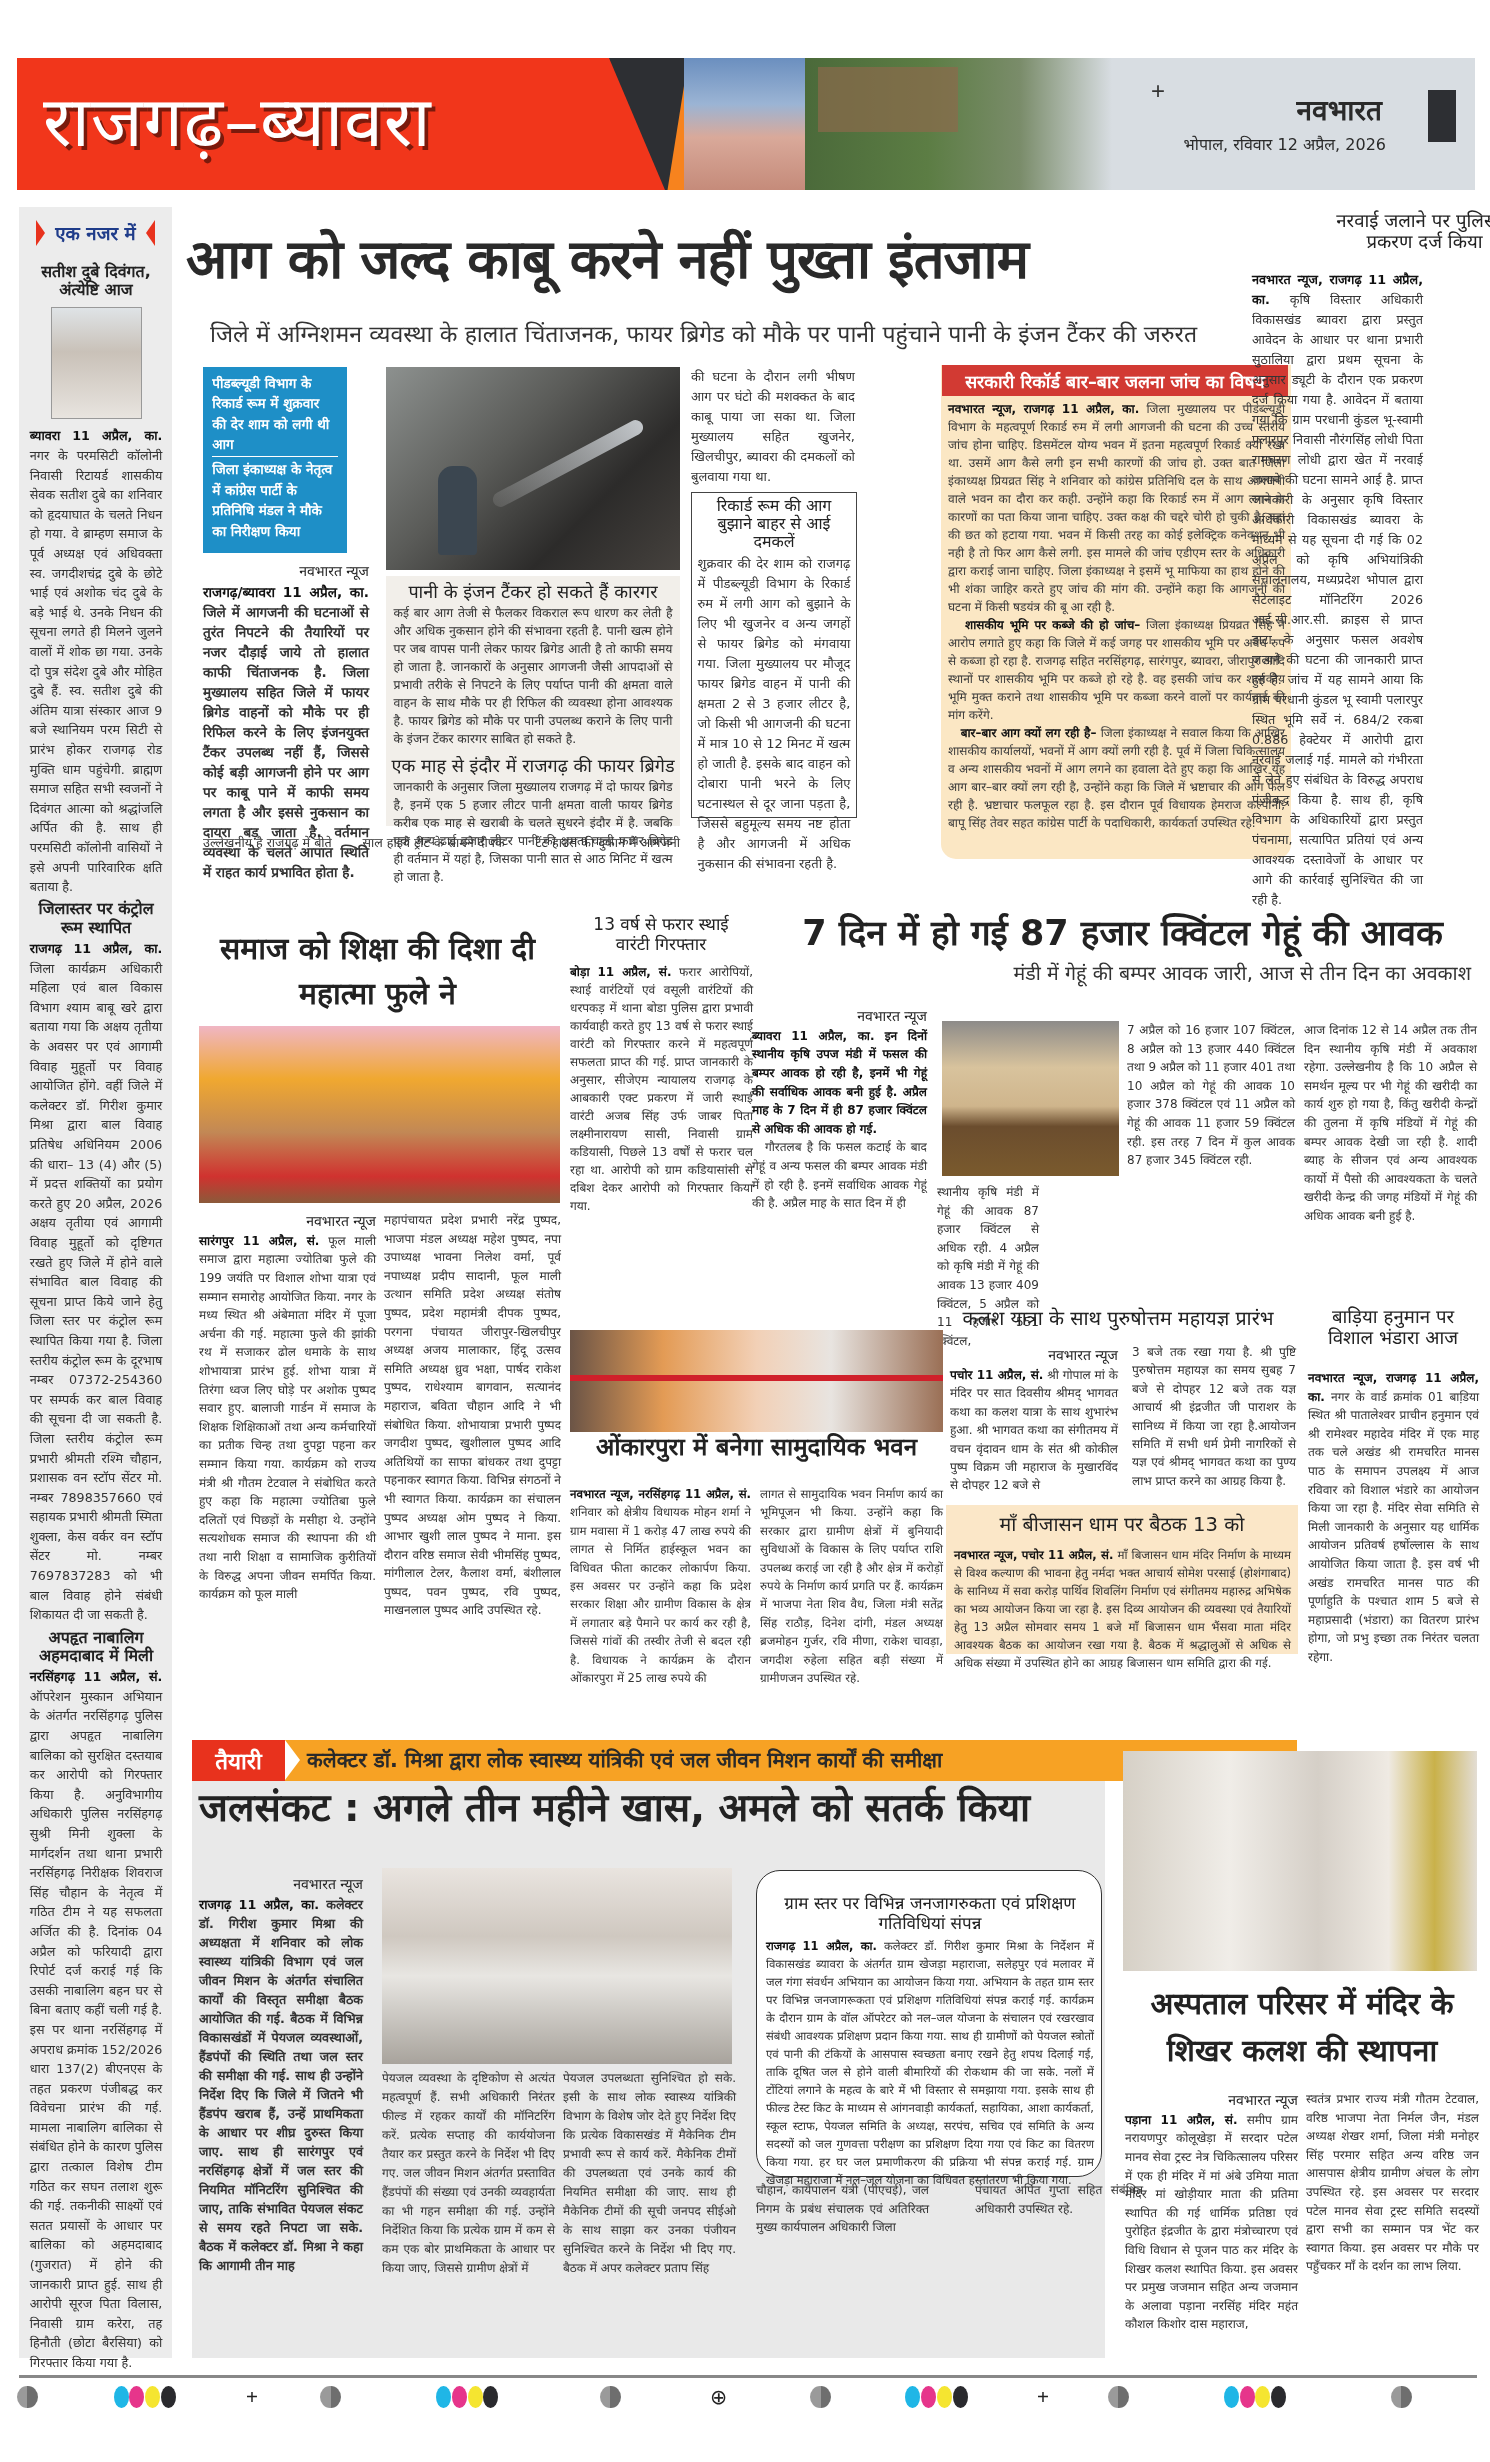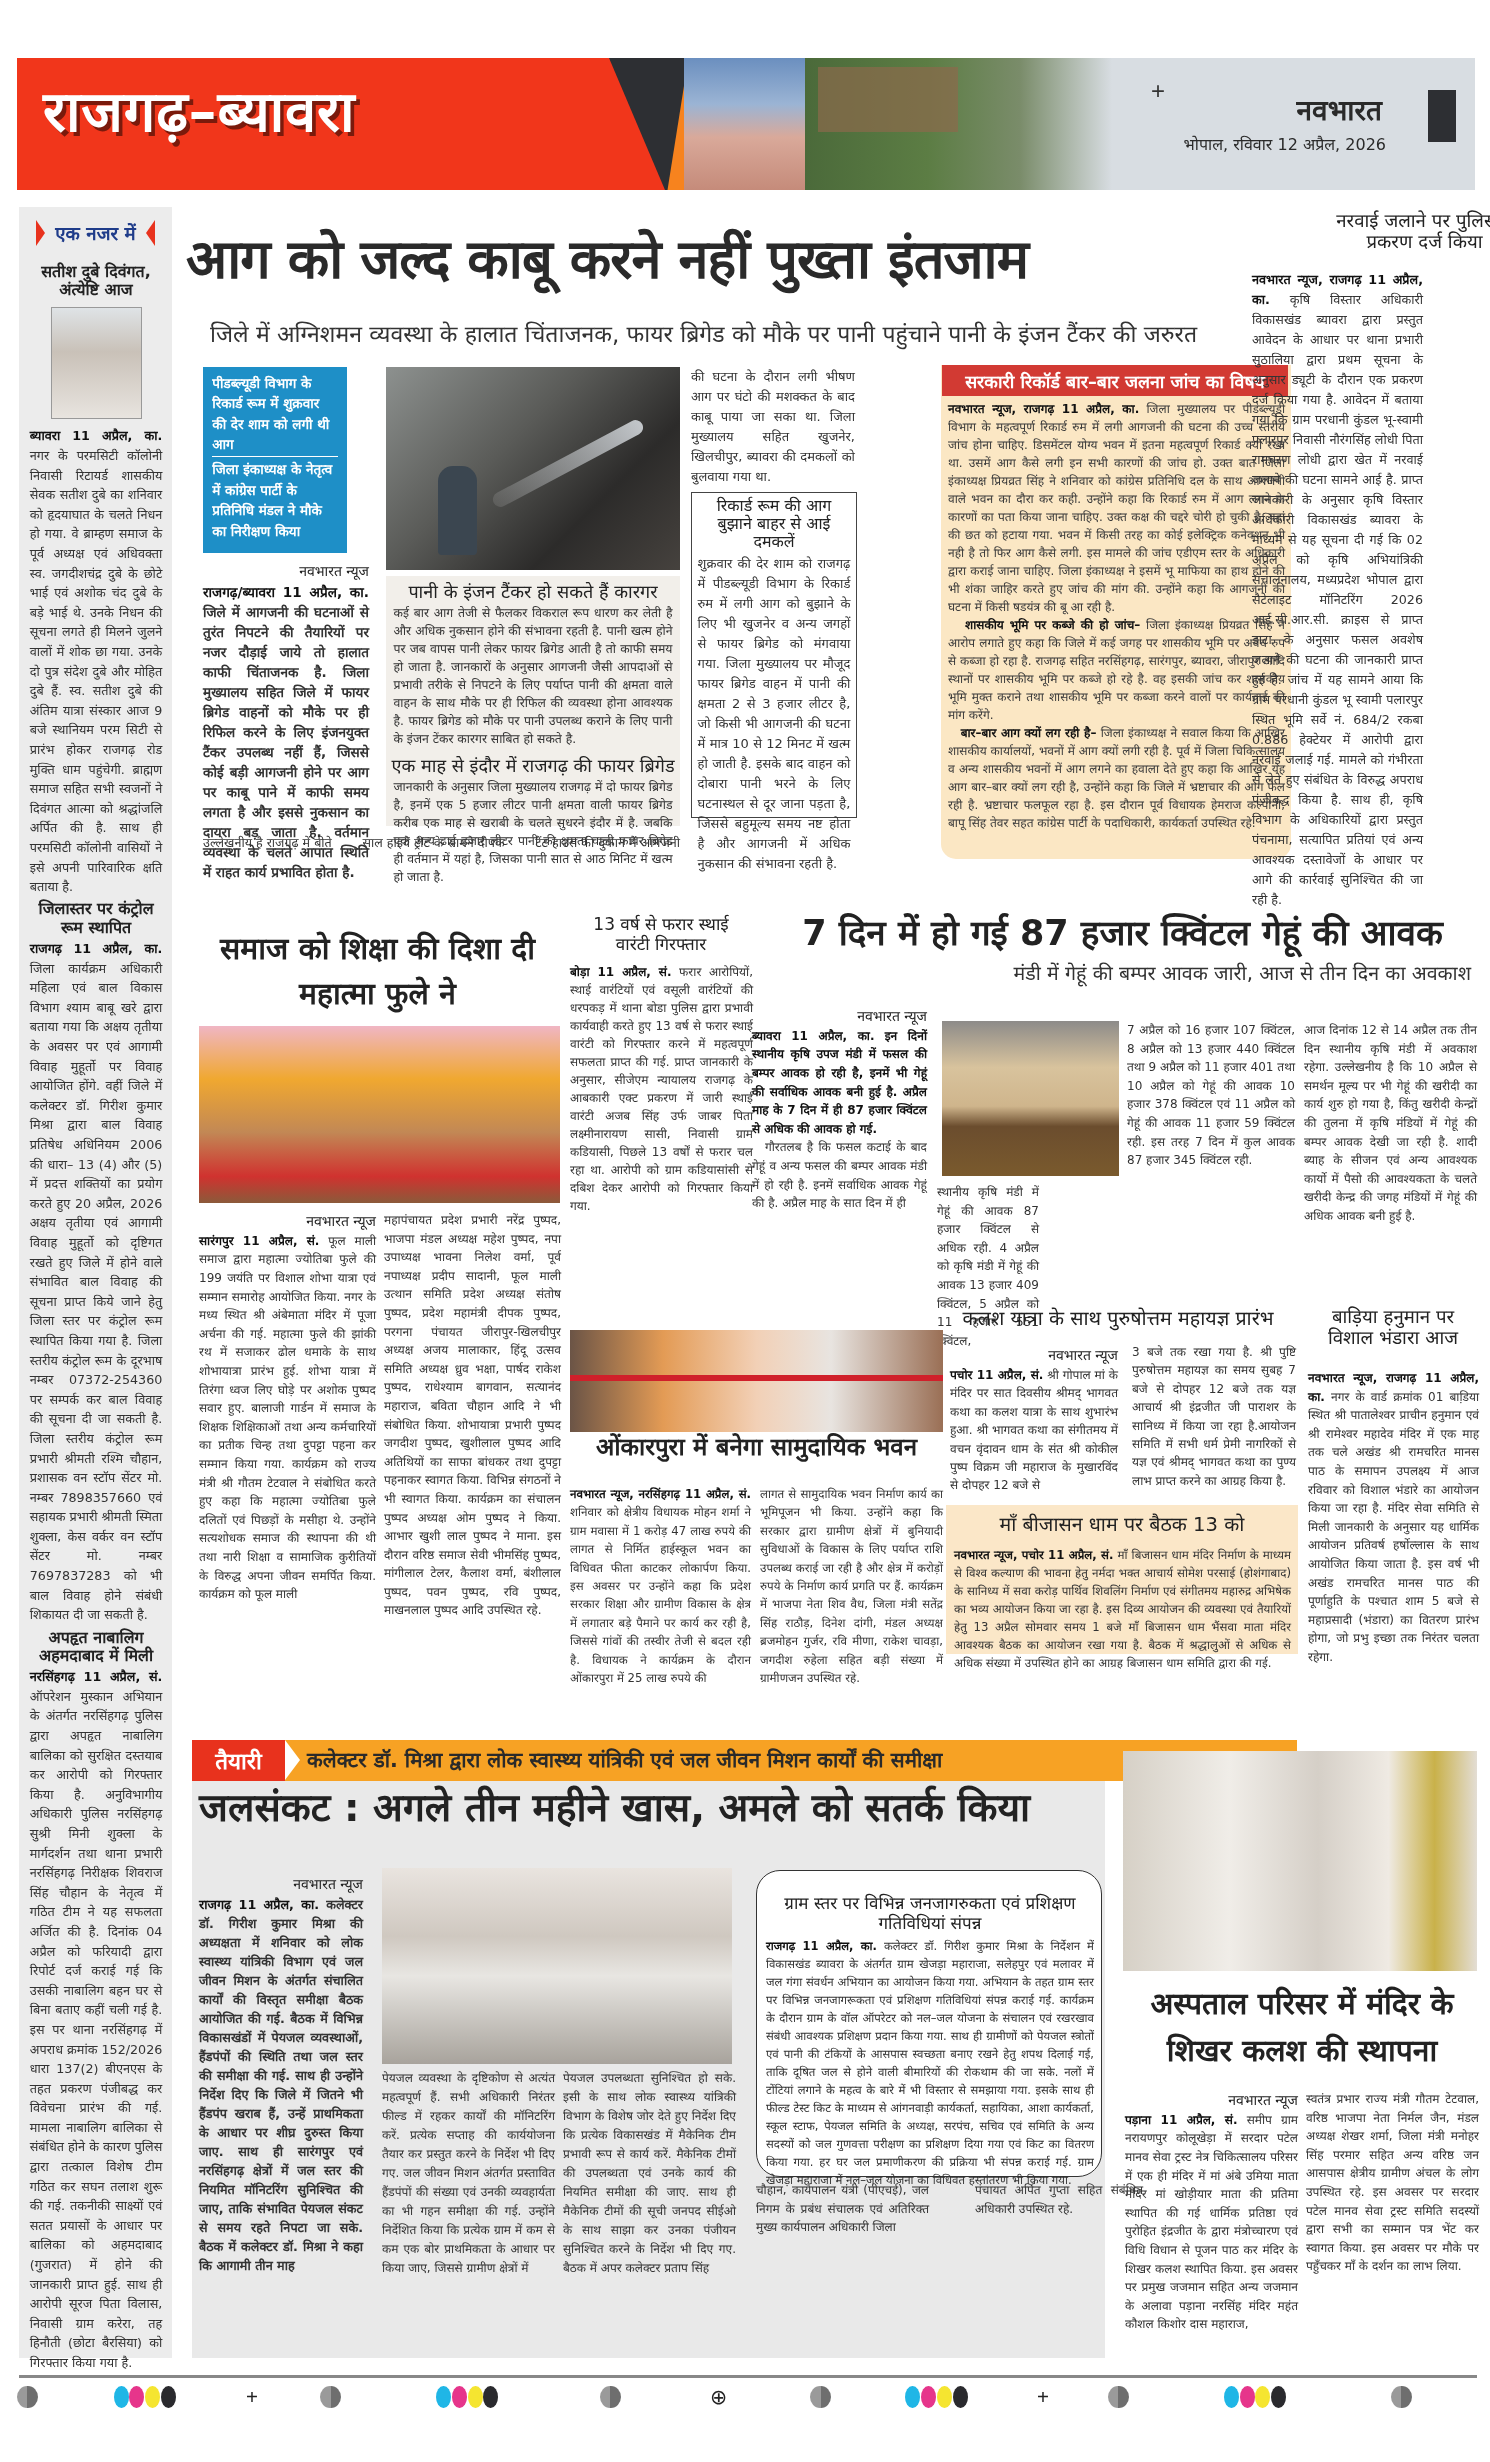--- a/index.html
+++ b/index.html
@@ -5,21 +5,21 @@
 *{box-sizing:border-box;margin:0;padding:0}
 body{width:1490px;height:2462px;background:#fff;font-family:"Liberation Sans","DejaVu Sans",sans-serif;color:#222;position:relative;overflow:hidden}
 .abs{position:absolute}
 p.t{font-family:"DejaVu Sans",sans-serif;font-size:13.5px;line-height:21px;text-align:justify;color:#333}
 p.t b{color:#111}
 .hl{font-family:"DejaVu Sans",sans-serif;font-weight:bold;color:#222;text-align:center;line-height:1.15}
 .by{text-align:right;font-family:"DejaVu Sans",sans-serif;font-size:14px;color:#222;margin-bottom:1.9px}
 
 #mast{left:17px;top:58px;width:1458px;height:132px;background:#d8dde2;overflow:hidden}
 #mast-red{left:0;top:0;width:652px;height:132px;background:#f1361b;clip-path:polygon(0 0,596px 0,652px 132px,0 132px)}
-#mast-title{left:26px;top:13px;font-family:"DejaVu Sans",sans-serif;font-weight:bold;font-size:56px;color:#fff;text-shadow:3.7px 3.7px 0 #7a1a0c;letter-spacing:0.9px}
+#mast-title{left:26px;top:13px;font-family:"DejaVu Sans",sans-serif;font-weight:normal;font-size:70px;color:#fff;text-shadow:3.7px 3.7px 0 #7a1a0c;letter-spacing:0.9px}
 #mast-dark{left:592px;top:0;width:75px;height:132px;background:#2d2f33;clip-path:polygon(0 0,75px 0,75px 132px,56px 132px)}
 #mast-orange{left:630px;top:0;width:37px;height:132px;background:#f7831e;clip-path:polygon(37px 28px,37px 132px,20.5px 132px)}
 #mast-photo1{left:667px;top:0;width:121px;height:132px;background:linear-gradient(180deg,#6b8fbf 0%,#9bb4d4 35%,#d9a99a 60%,#c58b7a 100%)}
 #mast-photo2{left:788px;top:0;width:307px;height:132px;background:linear-gradient(90deg,#4b6a3a 0%,#5c7d44 40%,#7a8c6a 70%,#d8dde2 100%)}
 #fort{left:810px;top:9.3px;width:140px;height:65px;background:#8c6a4c;opacity:.7}
 #brand{right:93px;top:32px;font-family:"DejaVu Sans",sans-serif;font-weight:bold;font-size:28px;color:#2a2a2a}
 #dateline{right:89px;top:75px;font-family:"DejaVu Sans",sans-serif;font-size:16px;color:#2a2a2a}
 #brand-box{right:18.6px;top:32px;width:28px;height:52px;background:#2d2f33}
 #reg-plus{left:1134px;top:18.6px;font-size:24px;color:#333}
 

